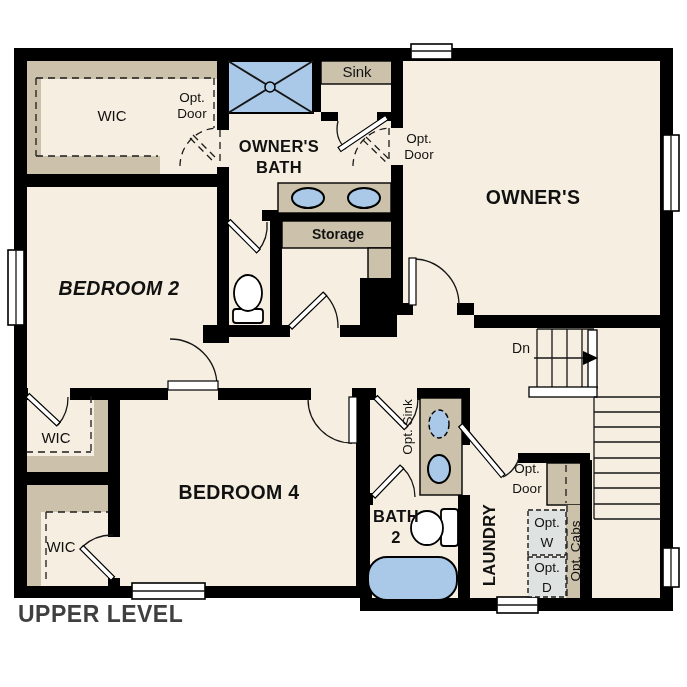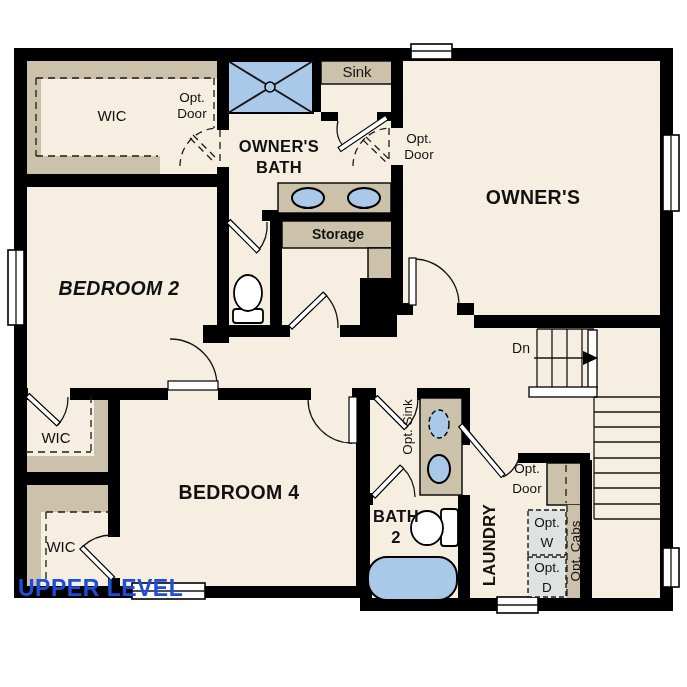--- a/index.html
+++ b/index.html
@@ -19,22 +19,22 @@
   .appl{fill:#dee2e0;stroke:#1c1c1c;stroke-width:1.4;stroke-dasharray:5 3;}
   .whitebox{fill:#ffffff;stroke:#000;stroke-width:1.3;}
   .lbl{position:absolute;transform:translate(-50%,-50%);color:#111;font-size:15px;
        text-align:center;white-space:nowrap;line-height:16px;}
   .b{font-weight:bold;}
   .s13{font-size:13.5px;}
   .s14{font-size:14px;}
   .big{font-size:19.5px;line-height:23px;letter-spacing:.3px;}
   .med{font-size:16.5px;line-height:21px;letter-spacing:.3px;}
   .rot{transform:translate(-50%,-50%) rotate(-90deg);}
-  .title{position:absolute;left:18px;top:580px;transform:none;font-weight:bold;
-         font-size:23px;letter-spacing:.5px;color:#1d4ed8;}
+  .title{position:absolute;left:18px;top:606px;transform:none;font-weight:bold;
+         font-size:23px;letter-spacing:.5px;color:#404040;}
 </style>
 </head>
 <body>
 
 <div class="plan">
 <svg class="plan-svg" width="687" height="687" viewBox="0 0 687 687">
 
   <g>
     <rect class="floor" x="14" y="48" width="346" height="550"></rect>
     <rect class="floor" x="360" y="48" width="313" height="563"></rect>

